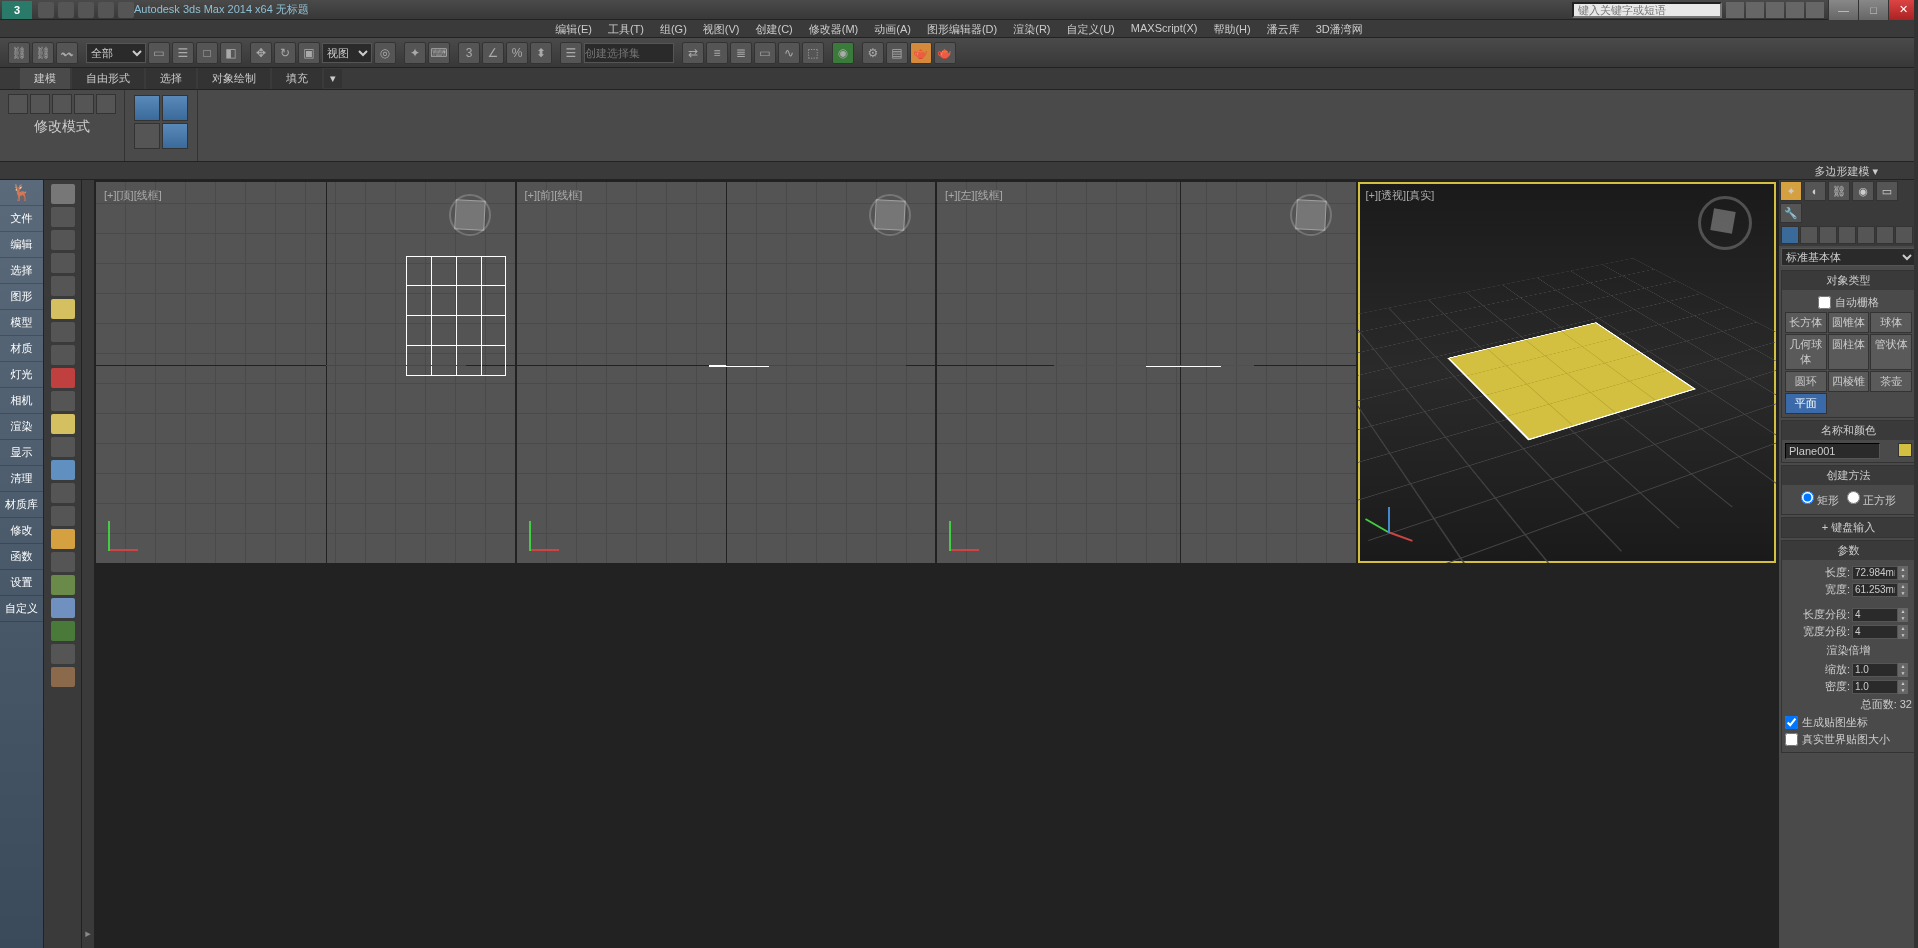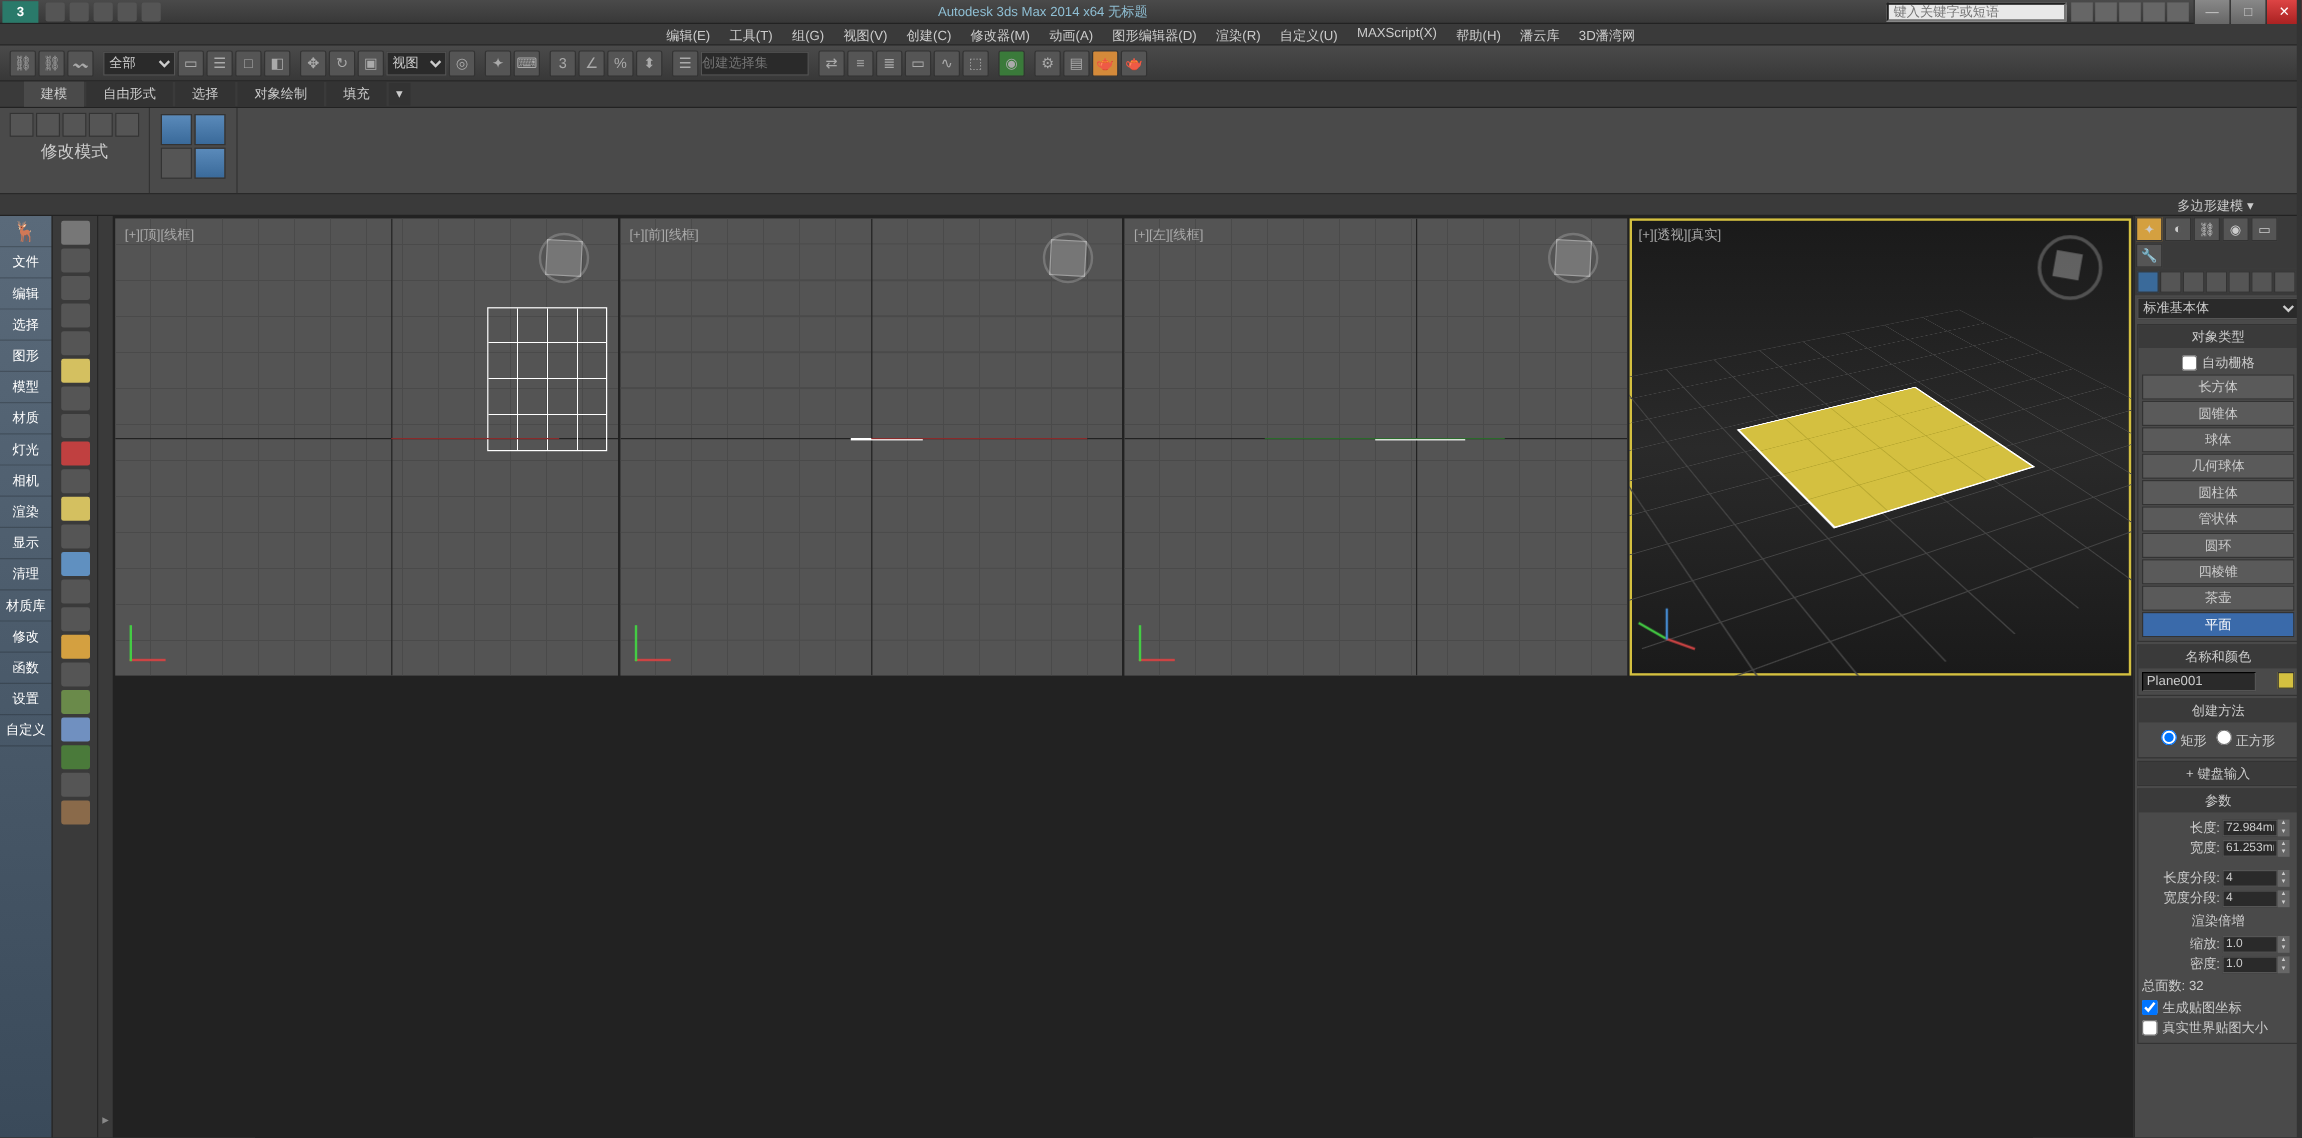--- a/index.html
+++ b/index.html
@@ -3,21 +3,21 @@
 <meta charset="utf-8">
 <style>
 * { margin: 0; padding: 0; box-sizing: border-box; font-family: "Microsoft YaHei", Arial, sans-serif; font-size: 11px; }
 body { background: #3a3a3a; color: #ccc; overflow: hidden; width: 1918px; height: 948px; }
 
 
 .titlebar { height: 20px; background: linear-gradient(#4a4a4a,#383838); display: flex; align-items: center; border-bottom: 1px solid #222; }
 .titlebar .logo { width: 30px; height: 18px; background: #2a7a6a; margin-left: 2px; display: flex; align-items: center; justify-content: center; color: #fff; font-weight: bold; }
 .titlebar .qat { display: flex; gap: 4px; margin-left: 6px; }
 .titlebar .qat span { width: 16px; height: 16px; background: #555; border-radius: 2px; }
-.titlebar .title { flex: 1; text-align: center; color: #8fbfd4; padding-left: 32px; }
+.titlebar .title { flex: 1; text-align: left; color: #8fbfd4; }
 .titlebar .search { width: 150px; height: 16px; background: #e8e8e8; color: #888; padding: 0 4px; }
 .titlebar .ticons { display: flex; gap: 2px; margin: 0 4px; }
 .titlebar .ticons span { width: 18px; height: 16px; background: #666; }
 .titlebar .winctl { display: flex; }
 .titlebar .winctl span { width: 30px; height: 20px; background: linear-gradient(#888,#666); border-left: 1px solid #333; display: flex; align-items: center; justify-content: center; }
 .titlebar .winctl .close { background: linear-gradient(#d44,#a22); color: #fff; }
 
 
 .menubar { height: 18px; background: #3a3a3a; display: flex; border-bottom: 1px solid #222; justify-content: center; }
 .menubar span { padding: 2px 8px; cursor: pointer; }
@@ -96,21 +96,21 @@
 .cmdtabs { display: flex; flex-wrap: wrap; background: #3a3a3a; }
 .cmdtabs .ct { width: 22px; height: 20px; background: #555; border: 1px solid #333; margin: 1px; display: flex; align-items: center; justify-content: center; }
 .cmdtabs .ct.active { background: #d4a040; }
 .subtabs { display: flex; background: #3a3a3a; padding: 2px; gap: 1px; }
 .subtabs .st { width: 18px; height: 18px; background: #555; border: 1px solid #333; }
 .subtabs .st.active { background: #3a6a9a; }
 .cmdpanel select { width: 100%; background: #2a2a2a; color: #ccc; border: 1px solid #555; height: 18px; font-size: 11px; }
 .rollout { border: 1px solid #333; margin: 2px 2px 0 2px; background: #4a4a4a; }
 .rollout .rh { background: #3a3a3a; padding: 2px 4px; text-align: center; font-size: 11px; cursor: pointer; }
 .rollout .rb { padding: 3px; }
-.objbtns { display: grid; grid-template-columns: 1fr; gap: 1px; }
+.objbtns { display: grid; grid-template-columns: 1fr 1fr 1fr; gap: 1px; }
 .objbtn { background: #5a5a5a; border: 1px solid #333; padding: 2px; text-align: center; cursor: pointer; font-size: 11px; }
 .objbtn.active { background: #3a6aaa; color: #fff; }
 .field { display: flex; align-items: center; margin: 2px 0; gap: 2px; }
 .field label { flex: 1; text-align: right; font-size: 11px; }
 .spinner { display: flex; width: 60px; }
 .spinner input { width: 46px; height: 14px; background: #2a2a2a; color: #ccc; border: 1px solid #555; font-size: 10px; padding: 0 2px; }
 .spinner .sp { width: 10px; height: 14px; background: #666; display: flex; flex-direction: column; }
 .spinner .sp span { flex: 1; font-size: 5px; text-align: center; line-height: 7px; }
 .colorswatch { width: 18px; height: 14px; background: #d4c040; border: 1px solid #333; }
 .radio-row { display: flex; gap: 8px; justify-content: center; margin: 3px 0; }
@@ -490,21 +490,21 @@
         <div class="field">
             <label>密度:</label>
             <div class="spinner">
               <input value="1.0" style="">
               <div class="sp">
                 <span>▲</span>
                 <span>▼</span>
               </div>
             </div>
           </div>
-        <div style="text-align:left;margin:3px 0">总面数: 32</div>
+        <div style="text-align:right;margin:3px 0">总面数: 32</div>
         <div class="check-row">
             <input type="checkbox" checked="" style="">
             <span>生成贴图坐标</span>
           </div>
         <div class="check-row">
             <input type="checkbox" style="">
             <span>真实世界贴图大小</span>
           </div>
       </div>
     </div>

